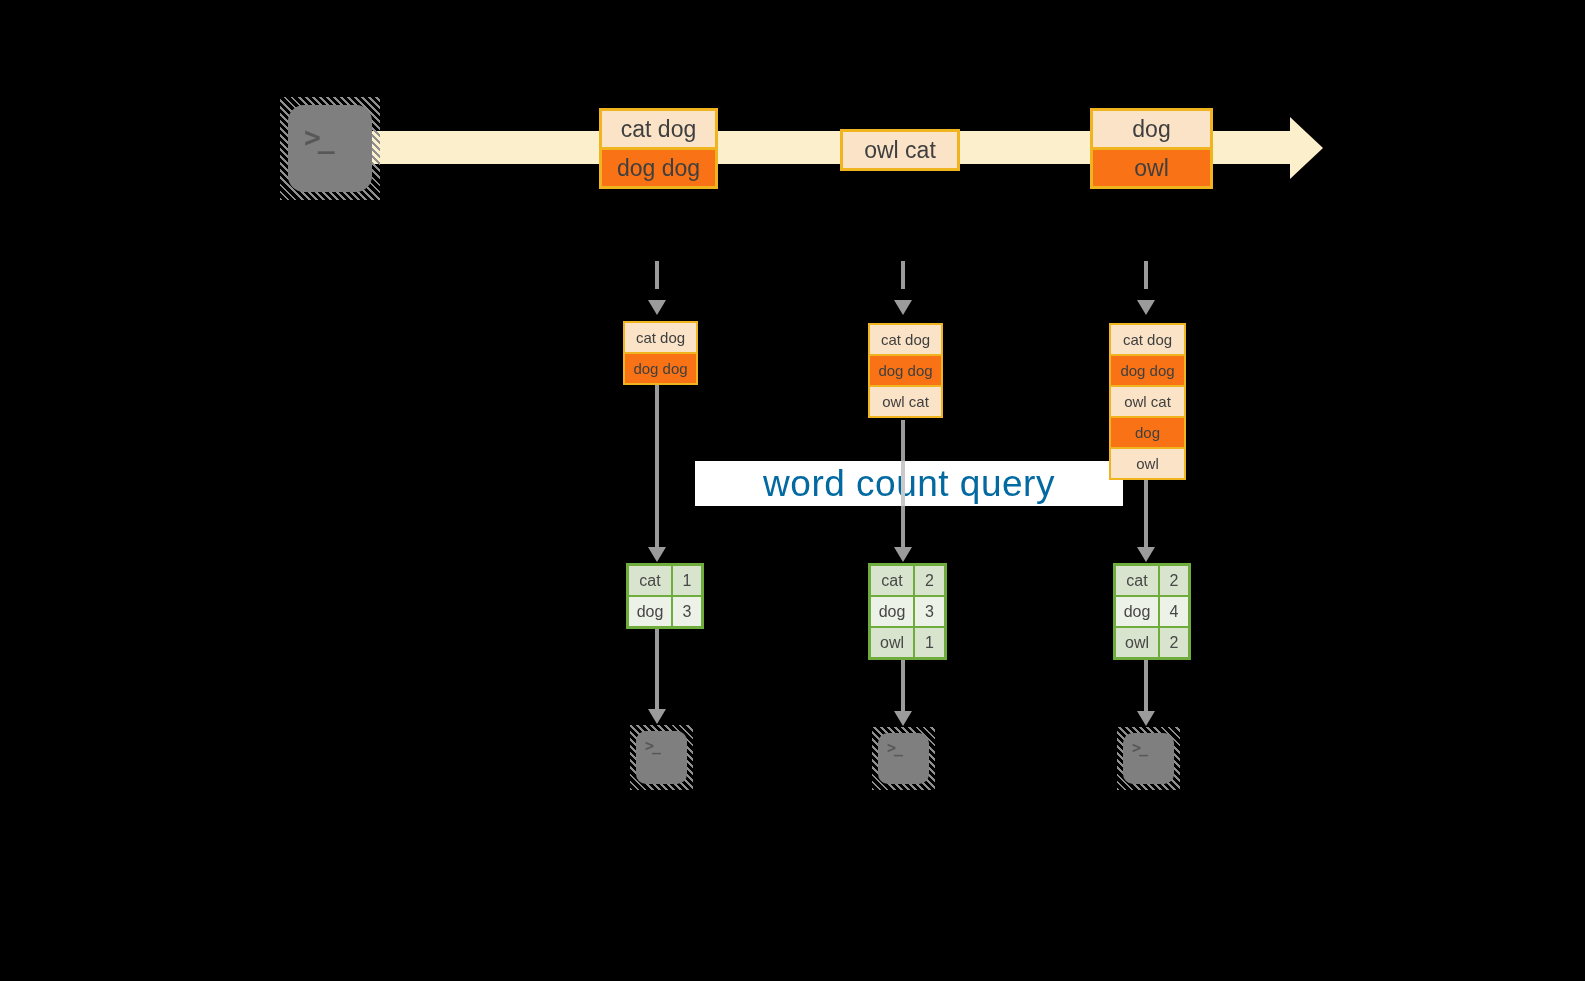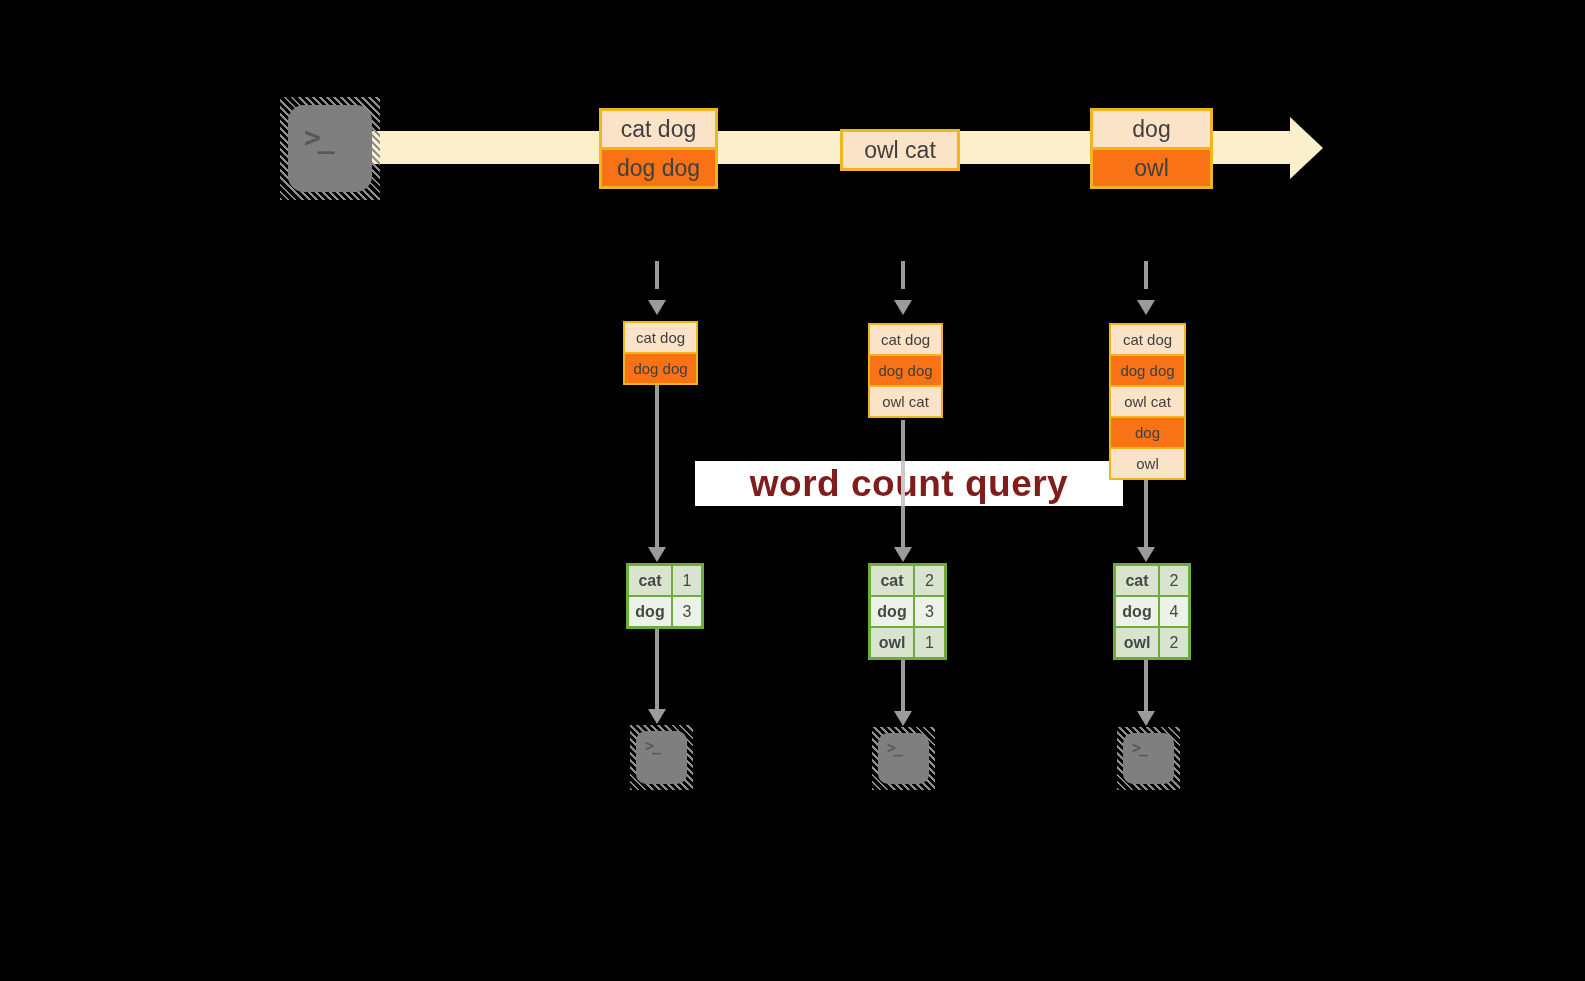--- a/index.html
+++ b/index.html
@@ -25,28 +25,28 @@
   .stack { position:absolute; border:2px solid #f0b41e; z-index:3; background:#f0b41e; }
   .srow { height:29px; display:flex; align-items:center; justify-content:center;
     font-size:15px; color:#3f3f3f; }
   .srow + .srow { margin-top:2px; }
   
   .gtable { position:absolute; border:3px solid #6ead3c; z-index:3; background:#6ead3c; }
   .trow { display:flex; height:29px; }
   .trow + .trow { margin-top:2px; }
   .tcell { display:flex; align-items:center; justify-content:center;
     font-size:16px; color:#474747; }
-  .tcell.word { width:42px;font-weight:bold; }
+  .tcell.word { width:42px; }
   .tcell.num  { flex:1; margin-left:2px; }
   .cell-dark  { background:#d9e4ce; }
   .cell-light { background:#edf2e8; }
   
   .query-band { position:absolute; left:695px; top:461px; width:428px; height:45px;
     background:#ffffff; z-index:1; display:flex; align-items:center; justify-content:center; }
-  .query-band span { font-size:37px; font-weight:700; color:#7f1d1d; letter-spacing:0.5px; }
+  .query-band span { font-size:37px; font-weight:400; color:#0369a1; letter-spacing:0.5px; }
   
   .vline { position:absolute; width:4px; background:#9b9b9b; z-index:4; }
   .vline.on-white { background:#c9c9c9; z-index:5; }
   .ahead { position:absolute; width:0; height:0; z-index:4;
     border-left:9px solid transparent; border-right:9px solid transparent;
     border-top:15px solid #9b9b9b; }
   
   .term { position:absolute; z-index:2;
     background:repeating-linear-gradient(45deg,#8f8f8f 0 2px,transparent 2px 5px); }
   .term-body { position:absolute; background:#7f7f7f; }

